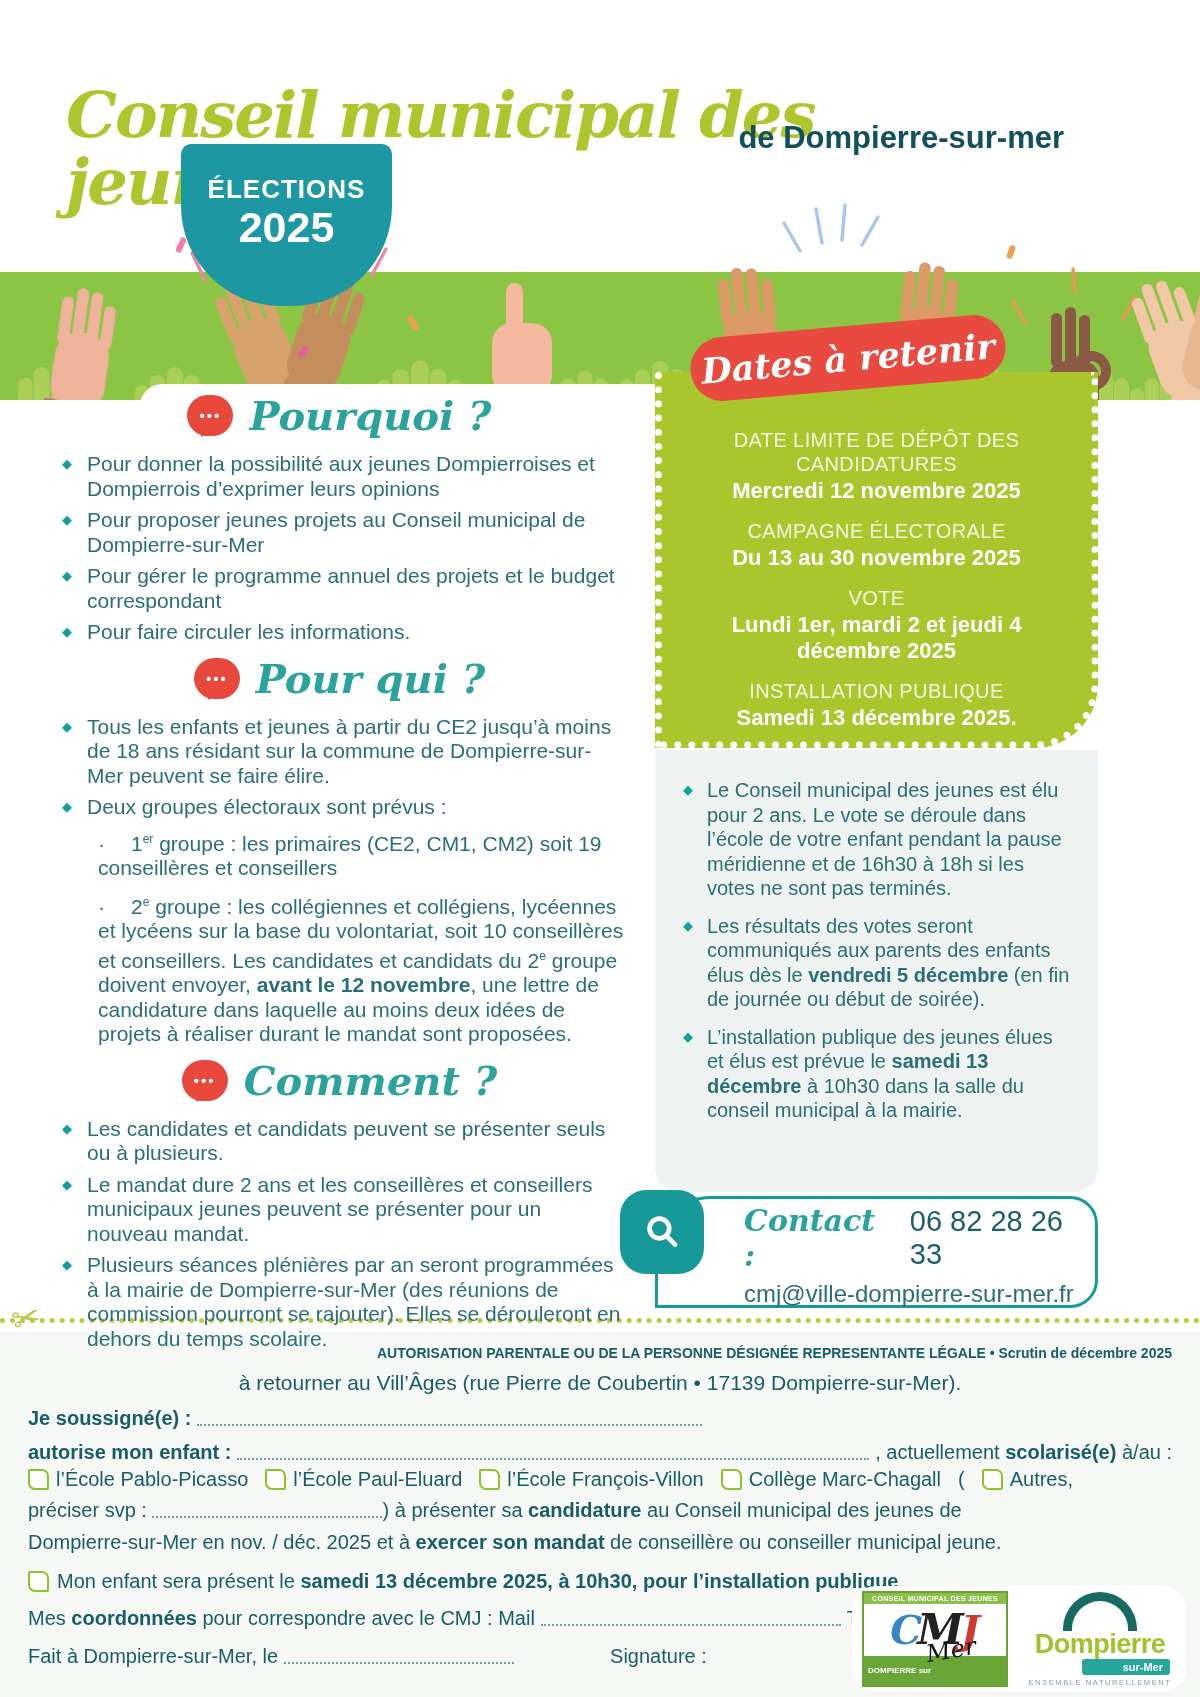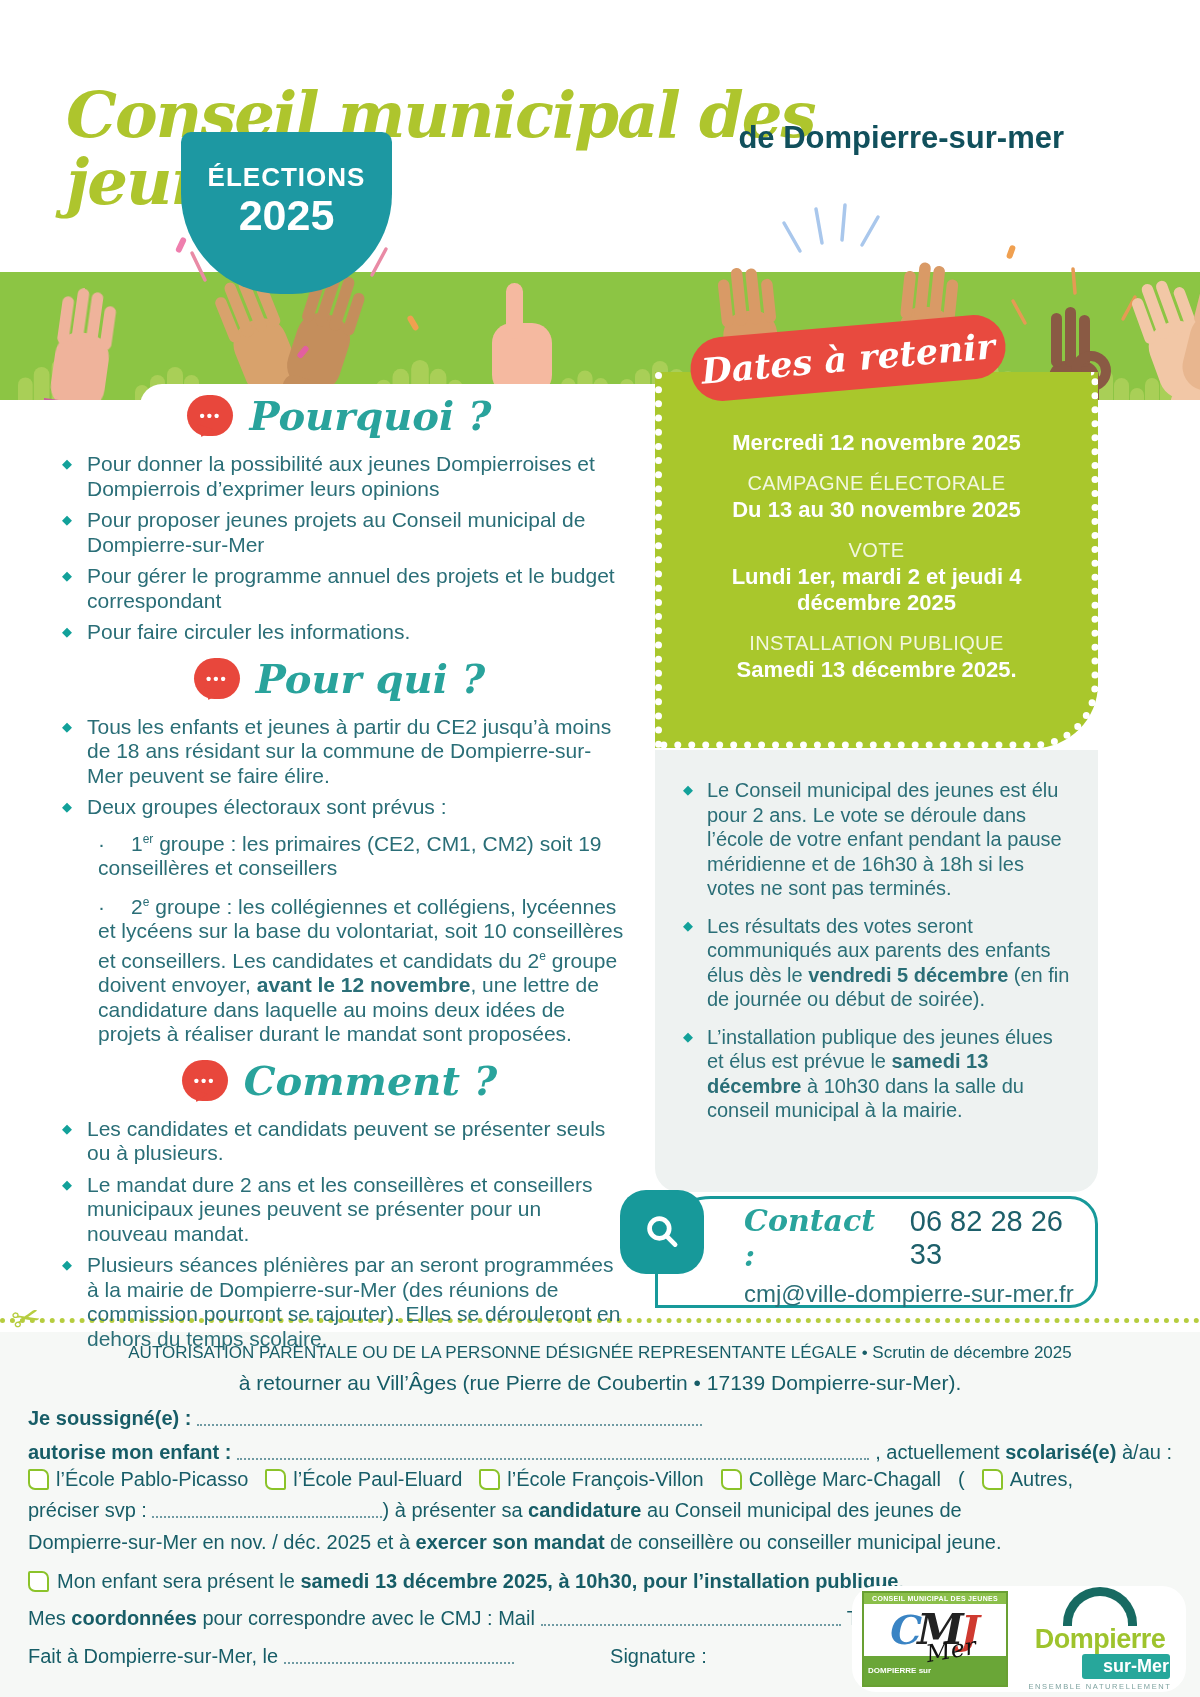--- a/index.html
+++ b/index.html
@@ -6,21 +6,21 @@
   .page{position:relative;width:1200px;height:1697px;background:#fff;overflow:hidden;
         font-family:"Liberation Sans",sans-serif;color:#2a6e77;}
   .script{font-family:"DejaVu Serif",serif;font-style:italic;}
 
   
   .title{position:absolute;left:66px;top:38px;width:900px;font-size:64px;font-weight:600;
          color:#aec52d;letter-spacing:-2px;line-height:1.05;}
   .subtitle{position:absolute;right:136px;top:120px;font-size:31px;font-weight:bold;color:#11505c;}
 
   
-  .badge{position:absolute;left:181px;top:132px;width:211px;height:162px;background:#1d98a2;
+  .badge{position:absolute;left:181px;top:144px;width:211px;height:162px;background:#1d98a2;
          border-radius:10px 10px 100px 100px;z-index:4;text-align:center;color:#fff;box-sizing:border-box;padding-top:30px;}
   .badge-l1{font-size:26px;font-weight:600;letter-spacing:1px;}
   .badge-l2{font-size:43px;font-weight:800;line-height:1.05;}
 
   
   .banner{position:absolute;left:0;top:185px;width:1200px;height:245px;z-index:1;}
   .panel-round{position:absolute;left:140px;top:384px;width:780px;height:22px;background:#fff;
                border-radius:26px 26px 0 0;z-index:3;}
 
   
@@ -66,21 +66,21 @@
   .c-line1{display:flex;align-items:baseline;gap:10px;}
   .c-script{font-size:30px;color:#29a39c;font-weight:600;}
   .c-phone{font-size:29px;color:#1d5f6a;font-weight:500;margin-left:16px;}
   .c-mail{font-size:24px;color:#2b6e76;margin-top:7px;}
 
   
   .cutline{position:absolute;left:0;right:0;top:1318px;border-top:5px dotted #b6cd3f;z-index:1;}
   .scissors{position:absolute;left:12px;top:1298px;font-size:34px;color:#b6cd3f;transform:rotate(-14deg);z-index:2;}
   .formbg{position:absolute;left:0;top:1332px;right:0;bottom:0;background:#f6f8f6;}
   .form{position:absolute;left:28px;top:1340px;width:1144px;color:#175d67;font-size:20px;z-index:2;}
-  .f-title{text-align:center;font-weight:400;font-size:17px;line-height:26px;}
+  .f-title{text-align:right;font-weight:700;font-size:14px;line-height:26px;}
   .f-sub{text-align:center;font-size:21px;line-height:26px;margin-top:4px;}
   .frow{display:flex;align-items:flex-end;margin-top:10px;line-height:24px;}
   .flabel{font-weight:700;white-space:nowrap;}
   .dots{border-bottom:2.5px dotted #6f9ba3;height:2px;margin:0 6px 4px;}
   .grow{flex:1;}
   .w505{width:505px;flex:none;}
   .w280{width:280px;flex:none;}
   .w230{width:230px;flex:none;}
   .nowrap{white-space:nowrap;}
   .schools{display:flex;flex-wrap:wrap;column-gap:17px;row-gap:4px;align-items:center;margin-top:4px;}
@@ -101,22 +101,22 @@
   .cmj-letters .c{color:#3a84c4;font-family:"DejaVu Serif",serif;font-style:italic;font-weight:800;font-size:40px;}
   .cmj-letters .m{color:#222;font-family:"DejaVu Serif",serif;font-style:italic;font-weight:700;font-size:42px;margin-left:-5px;}
   .cmj-letters .j{color:#cf3a30;font-family:"DejaVu Serif",serif;font-style:italic;font-weight:800;font-size:40px;margin-left:-3px;}
   .cmj-script{position:absolute;left:54%;bottom:-6px;transform:translateX(-30%) rotate(-10deg);
               font-family:"DejaVu Serif",serif;font-style:italic;font-size:24px;color:#111;line-height:1;}
   .cmj-bottom{background:#6aa637;color:#fff;font-size:8px;font-weight:700;padding:10px 4px;}
   .logo-dsm{width:152px;text-align:center;}
   .dsm-arch{width:56px;height:30px;border:9px solid #176a62;border-bottom:none;
             border-radius:60px 60px 0 0;margin:0 auto 1px;}
   .dsm-name{color:#9ec32d;font-weight:700;font-size:27px;line-height:25px;letter-spacing:-.5px;}
-  .dsm-band{background:#27a79b;color:#fff;font-weight:700;font-size:18px;width:88px;
-            margin:2px 6px 3px auto;padding:2px 1px;border-radius:3px;text-align:right;box-sizing:border-box;}
+  .dsm-band{background:#27a79b;color:#fff;font-weight:700;font-size:11px;width:88px;
+            margin:2px 6px 3px auto;padding:2px 7px;border-radius:3px;text-align:right;box-sizing:border-box;}
   .dsm-tag{color:#7fa3a0;font-size:7.5px;letter-spacing:1.6px;}
 </style>
 </head>
 <body>
 
 <div class="page">
 
   <h1 class="title script">Conseil municipal des jeunes</h1>
   <div class="subtitle">de Dompierre-sur-mer</div>
 
@@ -310,20 +310,21 @@
       <li>
           <span class="dia">◆</span>
           <span>Plusieurs séances plénières par an seront programmées à la mairie de Dompierre-sur-Mer (des réunions de commission pourront se rajouter). Elles se dérouleront en dehors du temps scolaire.</span>
         </li>
     </ul>
   </section>
 
   <div class="ribbon script">Dates à retenir</div>
   <div class="dates">
     <div class="d-item">
+      <div class="d-label">DATE LIMITE DE DÉPÔT DES CANDIDATURES</div>
       <div class="d-value">Mercredi 12 novembre 2025</div>
     </div>
     <div class="d-item">
       <div class="d-label">CAMPAGNE ÉLECTORALE</div>
       <div class="d-value">Du 13 au 30 novembre 2025</div>
     </div>
     <div class="d-item">
       <div class="d-label">VOTE</div>
       <div class="d-value">Lundi 1er, mardi 2 et jeudi 4 décembre 2025</div>
     </div>

